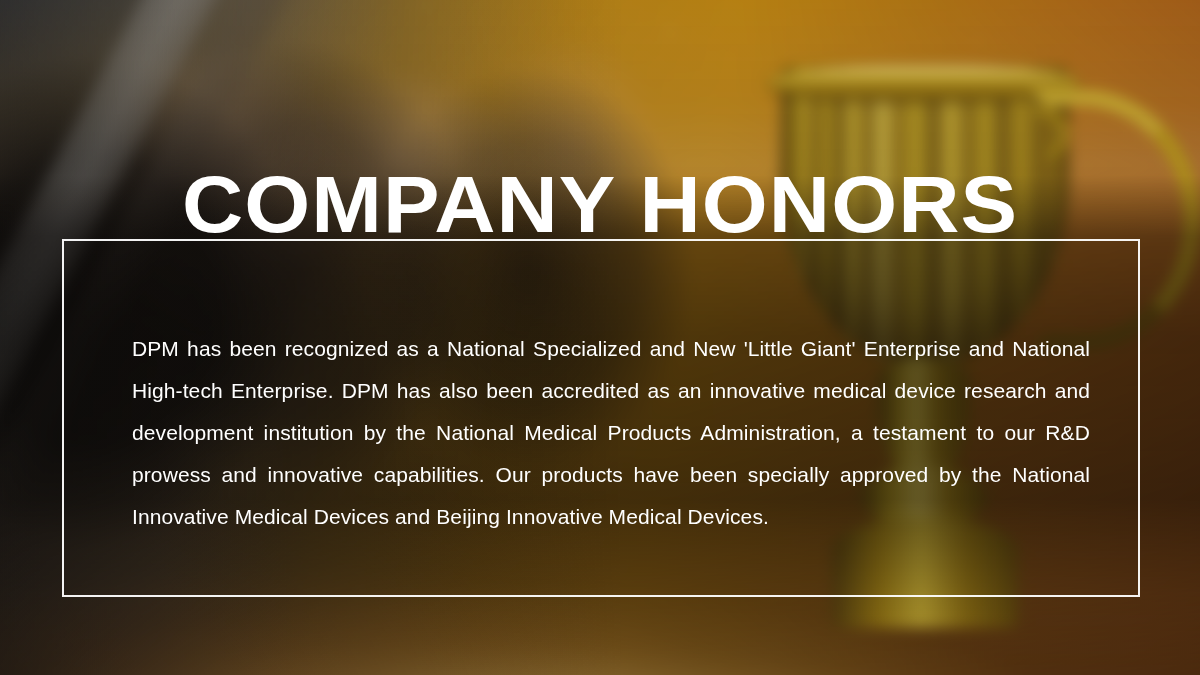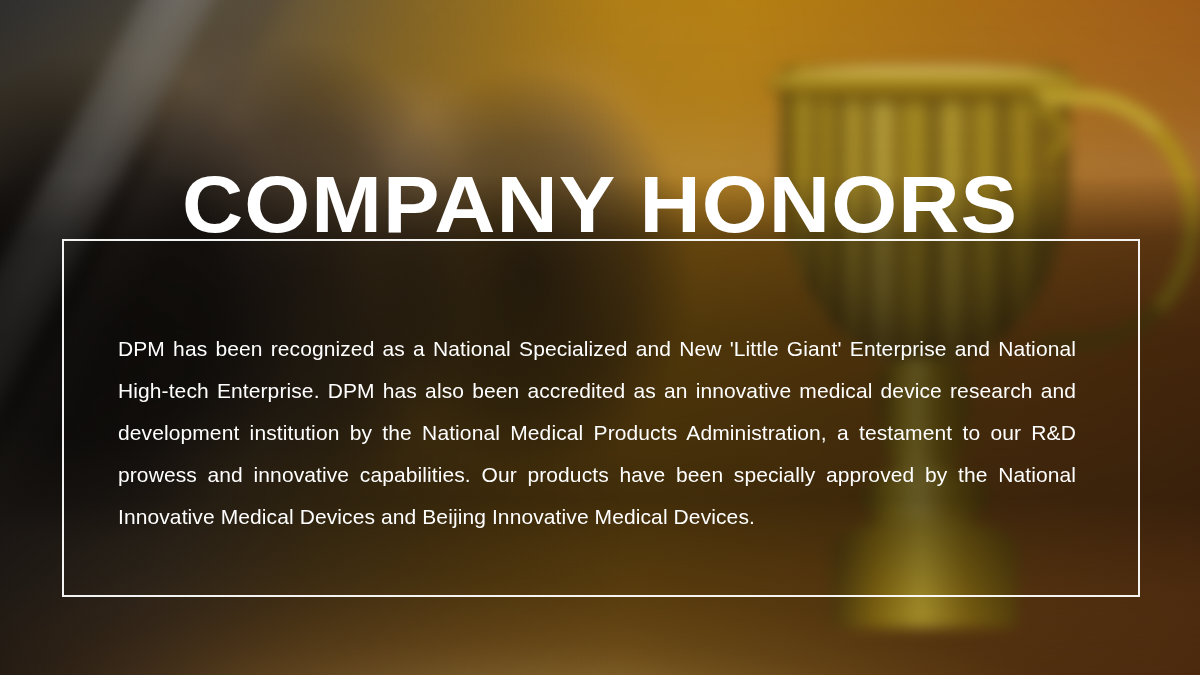--- a/index.html
+++ b/index.html
@@ -252,21 +252,21 @@
     left: 62px;
     top: 239px;
     width: 1078px;
     height: 358px;
     border: 2px solid rgba(255,255,255,0.95);
     box-sizing: border-box;
   }
 
   .body-text {
     position: absolute;
-    left: 118px;
+    left: 132px;
     top: 307px;
     width: 958px;
     color: #ffffff;
     font-family: "Liberation Sans", sans-serif;
     font-size: 21px;
     line-height: 42px;
     text-align: justify;
     text-justify: inter-word;
     hyphens: manual;
     letter-spacing: 0.1px;

